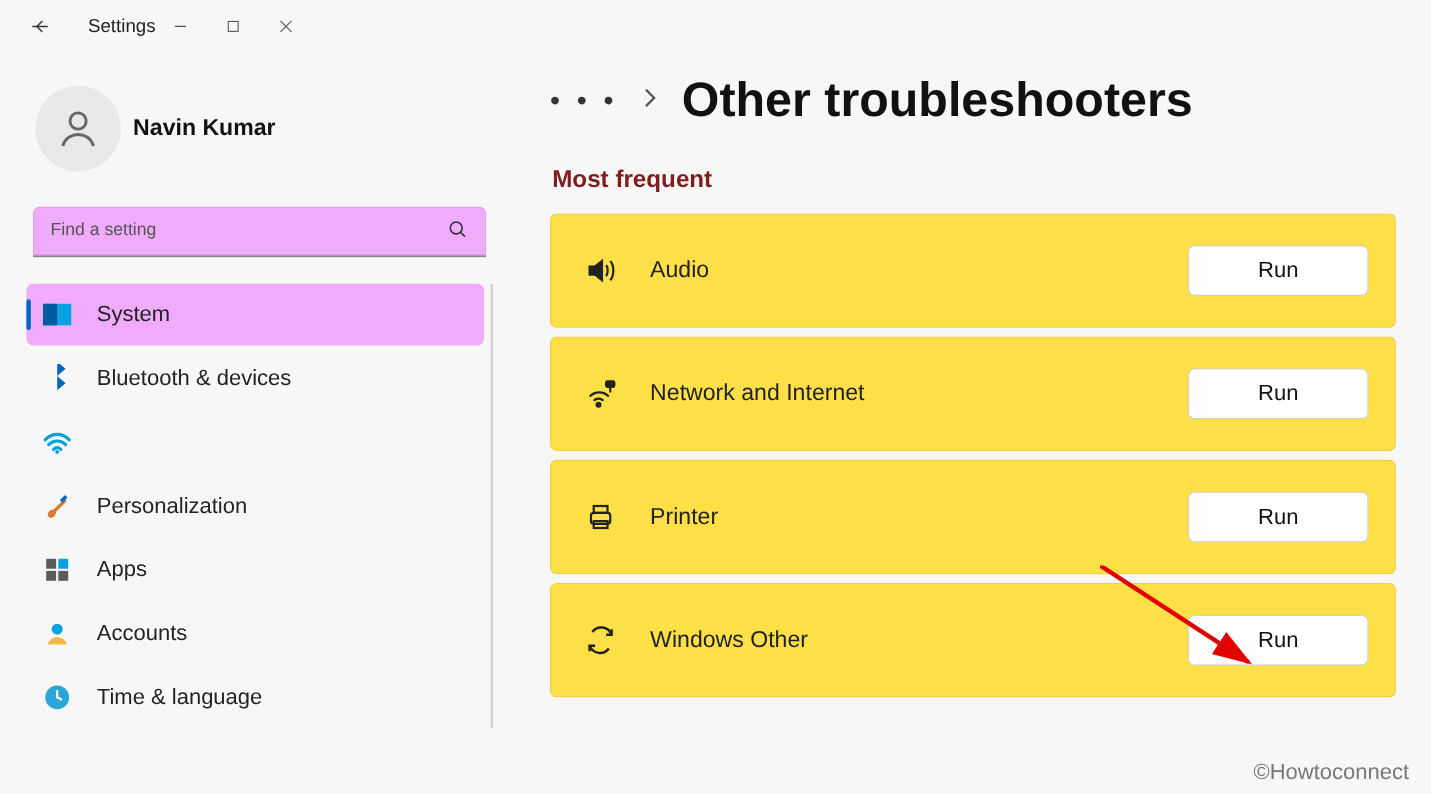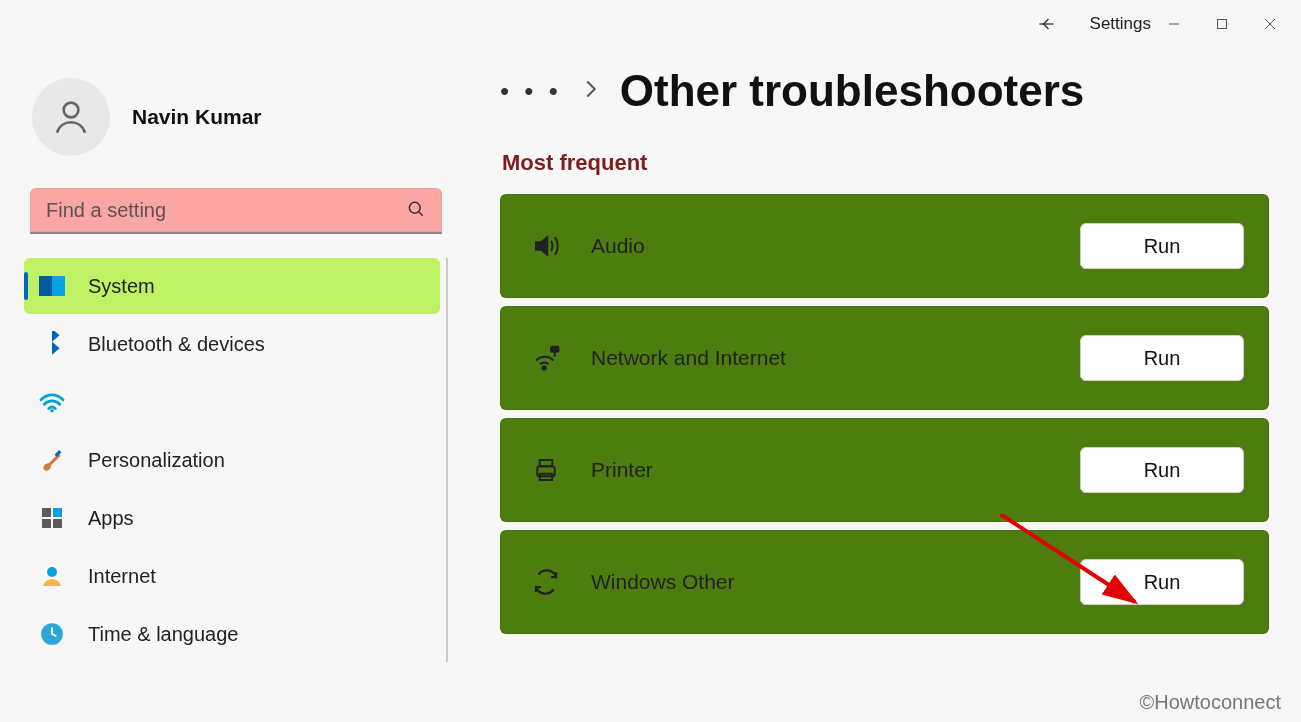--- a/index.html
+++ b/index.html
@@ -1,52 +1,52 @@
 <!DOCTYPE html>
 <html><head>
 <meta charset="utf-8">
 <style>
 * { margin: 0; padding: 0; box-sizing: border-box; }
 body { font-family: "Segoe UI", -apple-system, sans-serif; background: #f7f7f7; width: 1301px; height: 722px; overflow: hidden; position: relative; }
 
-.titlebar { display: flex; justify-content: flex-end; align-items: center; height: 48px; padding: 0 8px 0 16px; }
+.titlebar { display: flex; justify-content: flex-start; align-items: center; height: 48px; padding: 0 8px 0 16px; }
 .titlebar-left { display: flex; align-items: center; gap: 24px; }
 .back-btn { display: flex; align-items: center; justify-content: center; width: 40px; height: 40px; cursor: pointer; color: #333; }
 .app-title { font-size: 17px; color: #222; }
 .window-controls { display: flex; gap: 2px; }
 .win-ctrl { width: 46px; height: 32px; display: flex; align-items: center; justify-content: center; color: #555; cursor: pointer; }
 
 .content { display: flex; height: calc(100% - 48px); }
 
 .sidebar { width: 460px; padding: 12px 12px 0 24px; display: flex; flex-direction: column; }
-.profile { display: flex; align-items: center; gap: 22px; padding: 18px 8px 28px 8px; }
+.profile { display: flex; align-items: center; gap: 11px; padding: 18px 8px 28px 8px; }
 .avatar { width: 78px; height: 78px; border-radius: 50%; background: #e8e8e8; display: flex; align-items: center; justify-content: center; color: #666; }
 .profile-name { font-size: 21px; font-weight: 600; color: #111; }
 .profile-email { font-size: 17px; color: #555; margin-top: 2px; }
 
 .search-wrap { position: relative; margin: 4px 6px 24px 6px; }
-.search-input { width: 100%; height: 46px; border: none; border-bottom: 2px solid #888; background: #fca5a5; border-radius: 6px 6px 0 0; padding: 0 48px 0 16px; font-size: 20px; color: #333; outline: none; box-shadow: 0 0 0 1px rgba(0,0,0,.06) inset; }
+.search-input { width: 100%; height: 46px; border: none; border-bottom: 2px solid #888; background: #f0abfc; border-radius: 6px 6px 0 0; padding: 0 48px 0 16px; font-size: 16px; color: #333; outline: none; box-shadow: 0 0 0 1px rgba(0,0,0,.06) inset; }
 .search-input::placeholder { color: #555; }
 .search-icon-pos { position: absolute; right: 16px; top: 50%; transform: translateY(-50%); color: #333; }
 
 .nav { display: flex; flex-direction: column; gap: 2px; padding-right: 6px; border-right: 2px solid #ccc; }
 .nav-item { display: flex; align-items: center; gap: 22px; height: 56px; padding: 0 14px; border-radius: 6px; cursor: pointer; position: relative; font-size: 20px; color: #222; }
-.nav-item.active { background: #bef264; }
+.nav-item.active { background: #f0abfc; }
 .nav-item.active::before { content: ""; position: absolute; left: 0; top: 14px; bottom: 14px; width: 4px; background: #0067c0; border-radius: 3px; }
 .nav-icon { width: 28px; height: 28px; display: flex; align-items: center; justify-content: center; }
 
 .main { flex: 1; padding: 18px 32px 0 40px; overflow: hidden; }
 .breadcrumb { display: flex; align-items: center; gap: 22px; }
 .bc-ell { font-size: 26px; letter-spacing: 4px; color: #333; cursor: pointer; }
 .bc-chev { color: #555; }
 .page-title { font-size: 44px; font-weight: 600; color: #111; }
 .section-title { font-size: 22px; font-weight: 700; color: #7f1d1d; margin: 34px 0 18px 2px; }
 
 .cards { display: flex; flex-direction: column; gap: 8px; }
-.card { background: #4d7c0f; border: 1px solid rgba(0,0,0,.07); border-radius: 6px; height: 104px; display: flex; align-items: center; padding: 0 24px 0 28px; }
+.card { background: #fde047; border: 1px solid rgba(0,0,0,.07); border-radius: 6px; height: 104px; display: flex; align-items: center; padding: 0 24px 0 28px; }
 .card-icon { width: 34px; color: #222; display: flex; justify-content: center; }
 .card-label { font-size: 21px; color: #222; margin-left: 28px; flex: 1; }
 .run-btn { width: 164px; height: 46px; border: 1px solid #d0d0d0; background: #fefefe; border-radius: 6px; font-size: 20px; color: #111; cursor: pointer; }
 
 .arrow-annot { position: absolute; left: 1000px; top: 514px; pointer-events: none; }
 .watermark { position: absolute; right: 20px; bottom: 8px; font-size: 20px; color: #777; }
 </style>
 </head>
 <body>
 
@@ -151,21 +151,21 @@
           </span>
         <span>Apps</span>
       </div>
       <div class="nav-item">
         <span class="nav-icon">
             <svg width="24" height="24" viewBox="0 0 24 24">
               <circle cx="12" cy="8" r="5" fill="#0aa1e2"></circle>
               <path d="M3 22c1.5-5 6-7 9-7s7.5 2 9 7z" fill="#f2b94a"></path>
             </svg>
           </span>
-        <span>Internet</span>
+        <span>Accounts</span>
       </div>
       <div class="nav-item">
         <span class="nav-icon">
             <svg width="26" height="26" viewBox="0 0 24 24">
               <circle cx="12" cy="12" r="10" fill="#2aa7d8"></circle>
               <path d="M12 6v6l4 2" stroke="#fff" stroke-width="1.8" fill="none"></path>
             </svg>
           </span>
         <span>Time &amp; language</span>
       </div>

